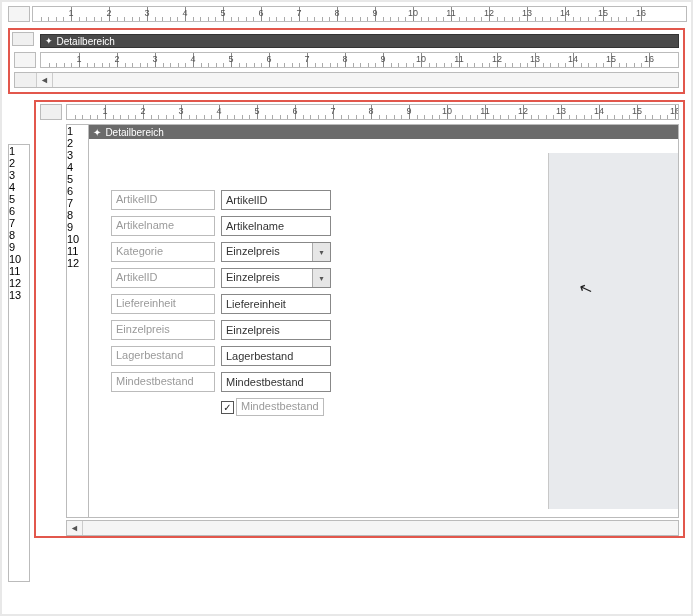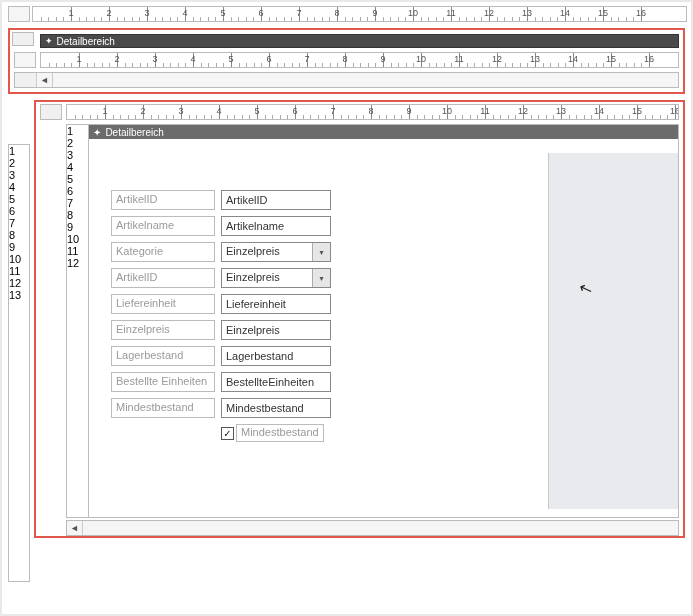--- a/index.html
+++ b/index.html
@@ -844,24 +844,20 @@
                   </div>
                   <div class="form-row">
                     <div class="lbl">Einzelpreis</div>
                     <div class="ctl">Einzelpreis</div>
                   </div>
                   <div class="form-row">
                     <div class="lbl">Lagerbestand</div>
                     <div class="ctl">Lagerbestand</div>
                   </div>
                   <div class="form-row">
-                    <div class="lbl">Bestellte Einheiten</div>
-                    <div class="ctl">BestellteEinheiten</div>
-                  </div>
-                  <div class="form-row">
                     <div class="lbl">Mindestbestand</div>
                     <div class="ctl">Mindestbestand</div>
                   </div>
                   <div class="chk-row">
                     <div class="chk">✓</div>
                     <div class="chk-label">Mindestbestand</div>
                   </div>
                 </div>
               <span class="cursor-arrow" style="left:490px;top:140px">↖</span>
             </div>

